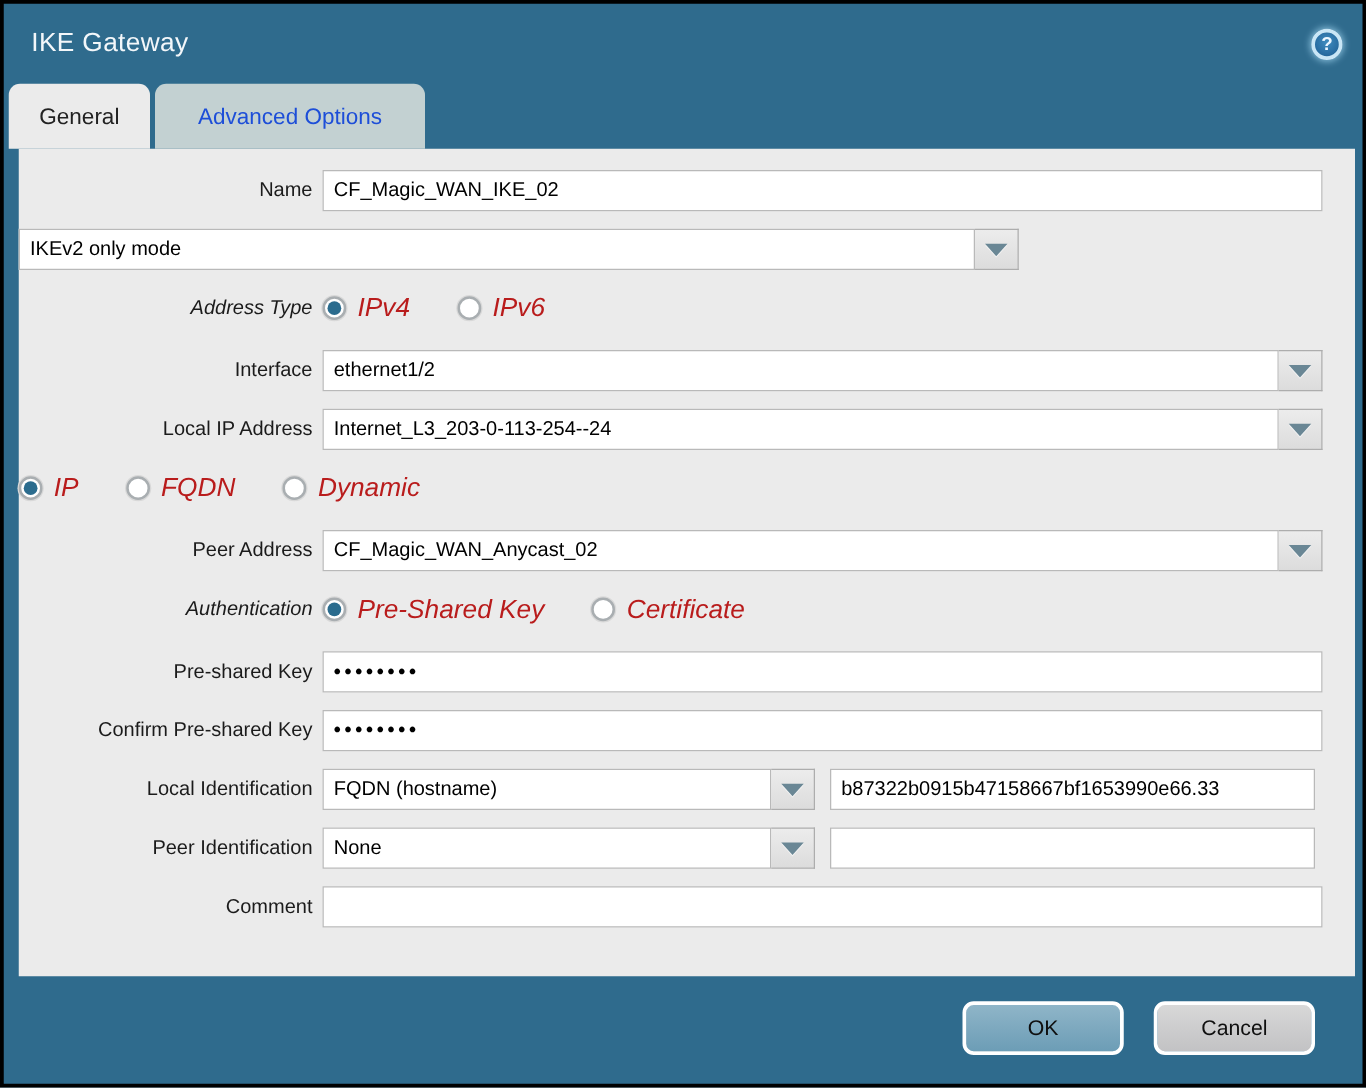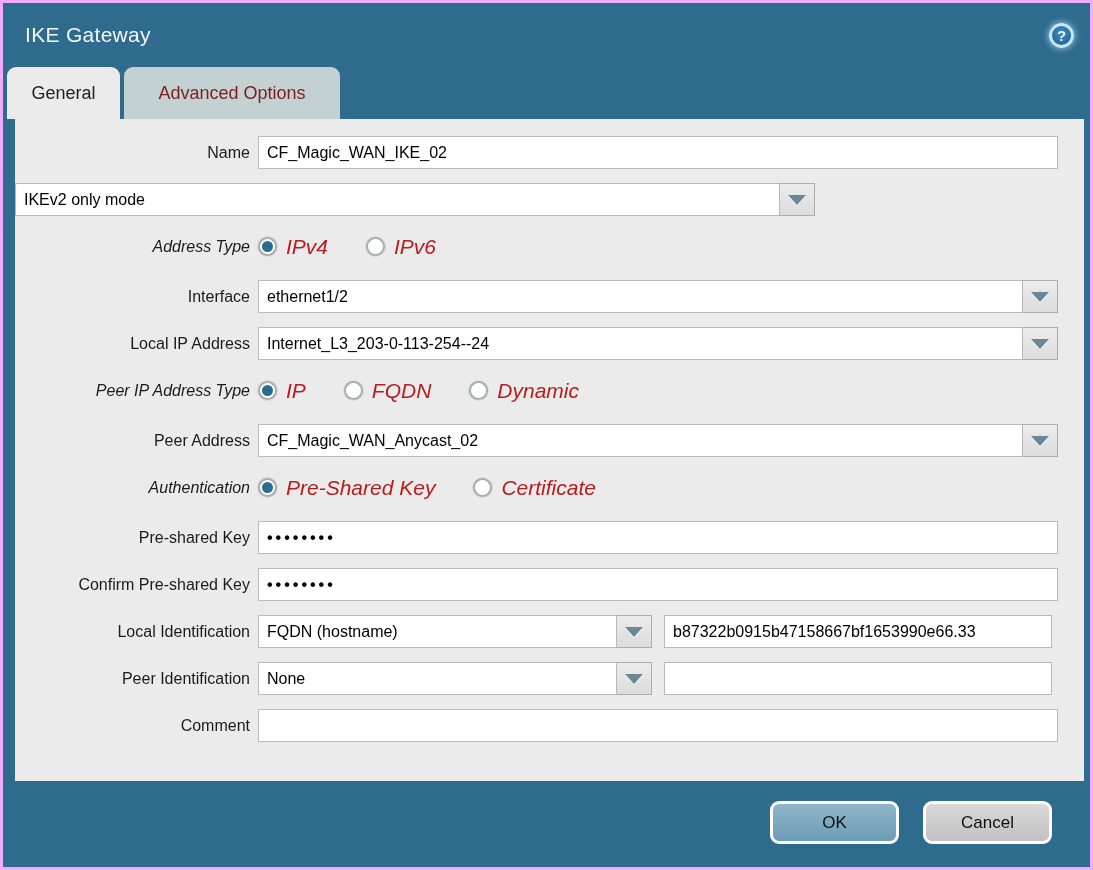--- a/index.html
+++ b/index.html
@@ -1,21 +1,21 @@
 <!DOCTYPE html>
 <html><head>
 <meta charset="utf-8">
 <style>
   html,body{margin:0;padding:0;background:#555;}
   *{box-sizing:border-box;font-family:"Liberation Sans", sans-serif;}
   .window{
     position:relative;
     width:1093px;height:870px;
     background:#2F6B8D;
-    border:3px solid #f0abfc;
+    border:3px solid #000000;
     overflow:hidden;
   }
   
   .titlebar{
     height:64px;
     display:flex;align-items:center;
     padding:0 16px 0 22px;
     color:#F3F7FA;
   }
   .title-text{font-size:21px;letter-spacing:.3px;}
@@ -41,21 +41,21 @@
     display:flex;align-items:center;justify-content:center;
     border-radius:9px 9px 0 0;
     font-size:18px;
     cursor:pointer;
   }
   .tab.active{
     background:#EBEBEB;color:#222;
     width:113px;
   }
   .tab.inactive{
-    background:#C3D1D2;color:#7f1d1d;
+    background:#C3D1D2;color:#1d4ed8;
     width:216px;
     text-align:right;
   }
   
   .panel{
     margin:0 12px;
     width:1069px;height:662px;
     background:#EBEBEB;
     padding-top:17px;
   }
@@ -191,21 +191,20 @@
       <div class="lbl">Local IP Address</div>
       <div class="ctrl">
         <input class="field combo-text" readonly="" value="Internet_L3_203-0-113-254--24" style="">
         <div class="combo-btn">
           <span class="arrow-down"></span>
         </div>
       </div>
     </div>
 
     <div class="row radio-row">
-      <div class="lbl">Peer IP Address Type</div>
       <div class="ctrl">
         <span class="radio selected">
             <span class="dot"></span>
           </span>
         <span class="radio-label">IP</span>
         <span class="radio"></span>
         <span class="radio-label">FQDN</span>
         <span class="radio"></span>
         <span class="radio-label">Dynamic</span>
       </div>

